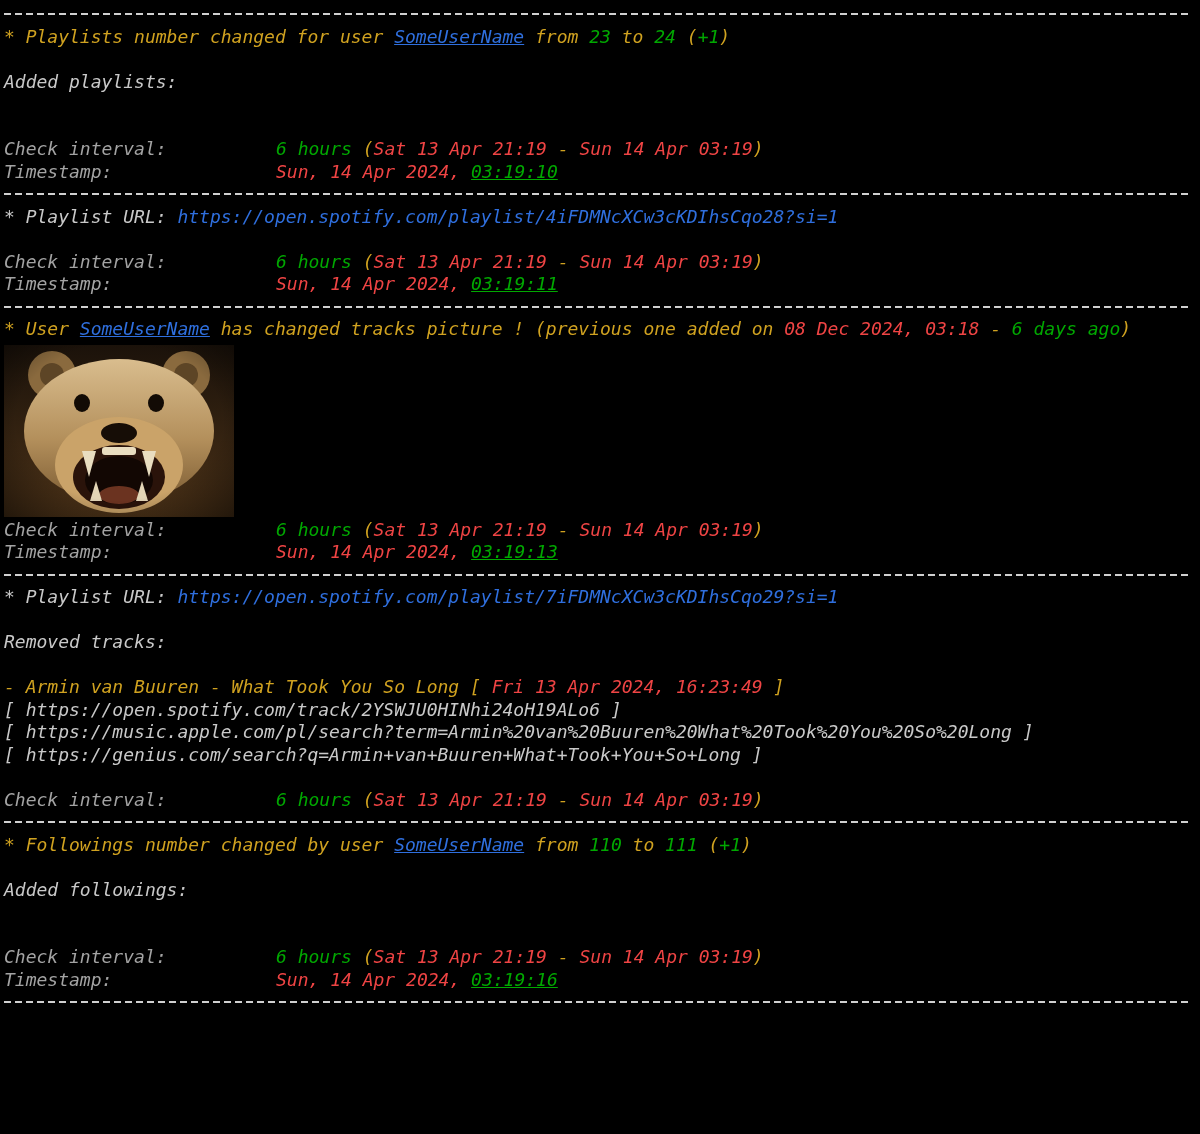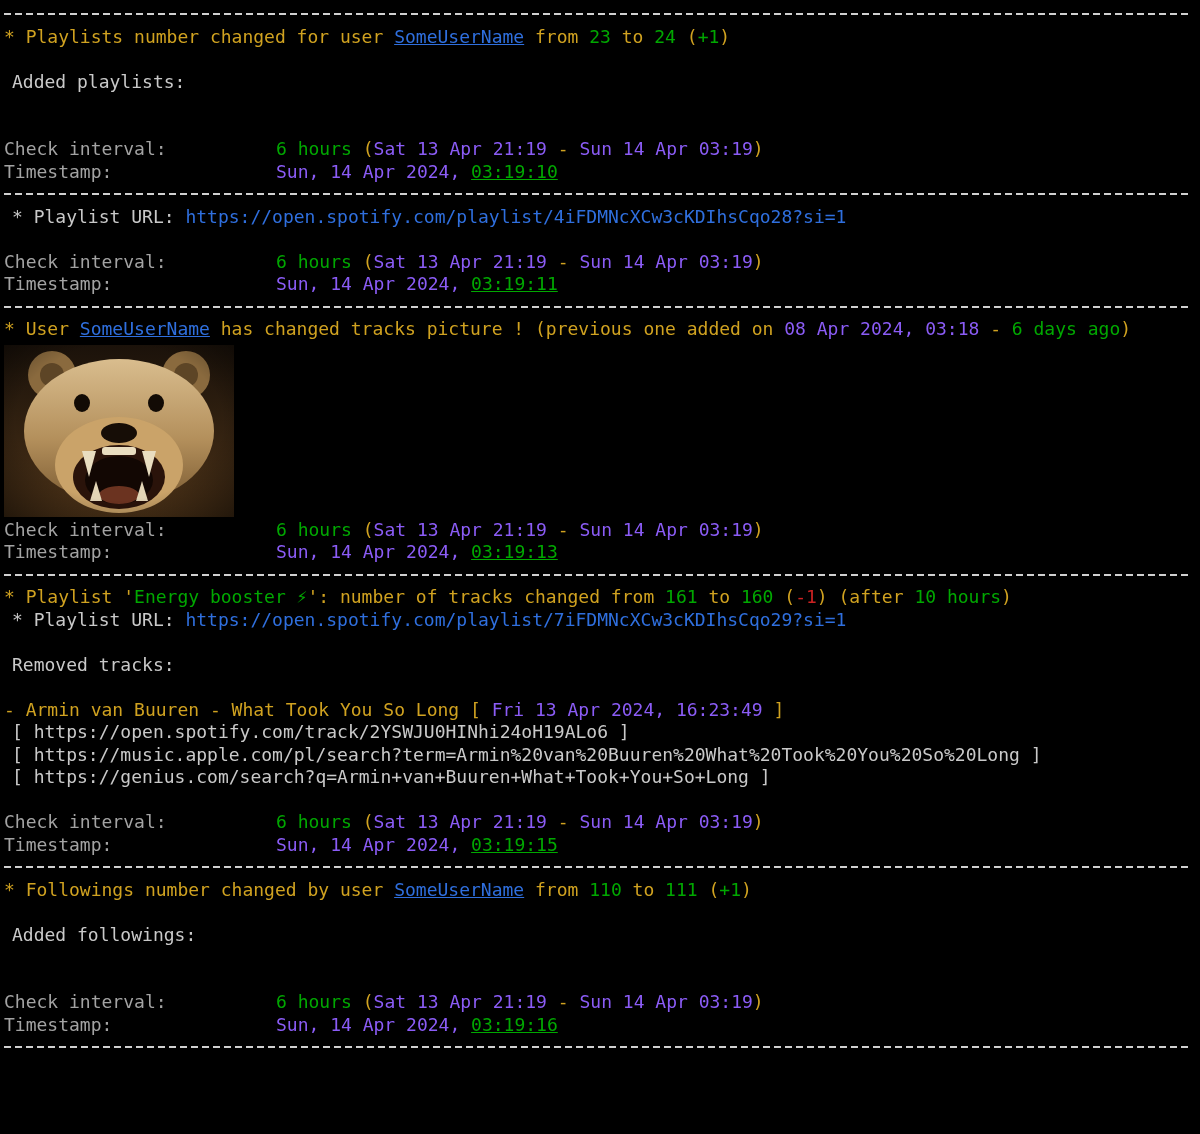--- a/index.html
+++ b/index.html
@@ -2,33 +2,33 @@
 <html><head>
 <meta charset="utf-8">
 <style>
   html,body{margin:0;padding:0;}
   body{
     width:1200px;height:1134px;overflow:hidden;
     background:#000000;
     font-family:"DejaVu Sans Mono","Liberation Mono",monospace;
     font-size:18px;line-height:22.5px;color:#c9c9c9;
   }
-  #terminal{padding:3px 8px 0 4px;}
+  #terminal{padding:3px 8px 0 4px;font-style:italic;}
   .line{white-space:pre;min-height:22.5px;}
   .sep-line{height:22.5px;position:relative;}
   .sep-line::before{
     content:"";position:absolute;left:0;right:3px;top:10px;height:2px;
     background:repeating-linear-gradient(90deg,#cfcfcf 0,#cfcfcf 7px,transparent 7px,transparent 11px);
   }
   .c-y{color:#d0a220;}
   .c-g{color:#00a800;}
-  .c-m{color:#8b5cf6;}
+  .c-m{color:#ef4444;}
   .c-b{color:#2f6fde;}
   .c-r{color:#cc2222;}
-  .c-w{color:#c9c9c9;margin-left:8px;}
+  .c-w{color:#c9c9c9;}
   .u{text-decoration:underline;}
   .lab{display:inline-block;width:272px;color:#a3a3a3;}
   .img-block{height:172px;margin:4px 0 2px 0;}
   .img-block svg{display:block;}
 </style>
 </head>
 <body>
 
 <div id="terminal">
     <div class="sep-line"></div>
@@ -38,21 +38,21 @@
     <div class="line">&nbsp;</div>
     <div class="line">&nbsp;</div>
     <div class="line"><span class="lab">Check interval:</span><span class="c-g">6 hours </span><span class="c-y">(</span><span class="c-m">Sat 13 Apr 21:19</span><span class="c-y"> - </span><span class="c-m">Sun 14 Apr 03:19</span><span class="c-y">)</span></div>
     <div class="line"><span class="lab">Timestamp:</span><span class="c-m">Sun, 14 Apr 2024, </span><span class="c-g u">03:19:10</span></div>
     <div class="sep-line"></div>
     <div class="line"><span class="c-w">* Playlist URL: </span><span class="c-b">https://open.spotify.com/playlist/4iFDMNcXCw3cKDIhsCqo28?si=1</span></div>
     <div class="line">&nbsp;</div>
     <div class="line"><span class="lab">Check interval:</span><span class="c-g">6 hours </span><span class="c-y">(</span><span class="c-m">Sat 13 Apr 21:19</span><span class="c-y"> - </span><span class="c-m">Sun 14 Apr 03:19</span><span class="c-y">)</span></div>
     <div class="line"><span class="lab">Timestamp:</span><span class="c-m">Sun, 14 Apr 2024, </span><span class="c-g u">03:19:11</span></div>
     <div class="sep-line"></div>
-    <div class="line"><span class="c-y">* User </span><span class="c-b u">SomeUserName</span><span class="c-y"> has changed tracks picture ! (previous one added on </span><span class="c-m">08 Apr 2024, 03:18</span><span class="c-y"> - </span><span class="c-g">6 days ago</span><span class="c-y">)</span></div>
+    <div class="line"><span class="c-y">* User </span><span class="c-b u">SomeUserName</span><span class="c-y"> has changed tracks picture ! (previous one added on </span><span class="c-m">08 Dec 2024, 03:18</span><span class="c-y"> - </span><span class="c-g">6 days ago</span><span class="c-y">)</span></div>
     <div class="img-block">
   <svg width="230" height="172" viewBox="0 0 230 172" xmlns="http://www.w3.org/2000/svg">
     <defs>
       <linearGradient id="bgg" x1="0" y1="0" x2="0" y2="1">
         <stop offset="0" stop-color="#1b120a"></stop>
         <stop offset="1" stop-color="#4a3117"></stop>
       </linearGradient>
       <linearGradient id="furg" x1="0" y1="0" x2="0" y2="1">
         <stop offset="0" stop-color="#d9bd8e"></stop>
         <stop offset="0.55" stop-color="#b4905c"></stop>
@@ -80,32 +80,30 @@
     <polygon points="78,106 92,106 85,132" fill="#e9ddc0"></polygon>
     <polygon points="138,106 152,106 145,132" fill="#e9ddc0"></polygon>
     <polygon points="86,156 98,156 92,136" fill="#e3d5b6"></polygon>
     <polygon points="132,156 144,156 138,136" fill="#e3d5b6"></polygon>
     <rect width="230" height="172" fill="url(#vig)"></rect>
   </svg>
 </div>
     <div class="line"><span class="lab">Check interval:</span><span class="c-g">6 hours </span><span class="c-y">(</span><span class="c-m">Sat 13 Apr 21:19</span><span class="c-y"> - </span><span class="c-m">Sun 14 Apr 03:19</span><span class="c-y">)</span></div>
     <div class="line"><span class="lab">Timestamp:</span><span class="c-m">Sun, 14 Apr 2024, </span><span class="c-g u">03:19:13</span></div>
     <div class="sep-line"></div>
-    <div class="line"><span class="c-y">* Playlist '</span><span class="c-g">Energy booster ⚡</span><span class="c-y">': number of tracks changed from </span><span class="c-g">161</span><span class="c-y"> to </span><span class="c-g">160</span><span class="c-y"> (</span><span class="c-r">-1</span><span class="c-y">) (after </span><span class="c-g">10 hours</span><span class="c-y">)</span></div>
     <div class="line"><span class="c-w">* Playlist URL: </span><span class="c-b">https://open.spotify.com/playlist/7iFDMNcXCw3cKDIhsCqo29?si=1</span></div>
     <div class="line">&nbsp;</div>
     <div class="line"><span class="c-w">Removed tracks:</span></div>
     <div class="line">&nbsp;</div>
     <div class="line"><span class="c-y">- Armin van Buuren - What Took You So Long [ </span><span class="c-m">Fri 13 Apr 2024, 16:23:49</span><span class="c-y"> ]</span></div>
     <div class="line"><span class="c-w">[ https://open.spotify.com/track/2YSWJU0HINhi24oH19ALo6 ]</span></div>
     <div class="line"><span class="c-w">[ https://music.apple.com/pl/search?term=Armin%20van%20Buuren%20What%20Took%20You%20So%20Long ]</span></div>
     <div class="line"><span class="c-w">[ https://genius.com/search?q=Armin+van+Buuren+What+Took+You+So+Long ]</span></div>
     <div class="line">&nbsp;</div>
     <div class="line"><span class="lab">Check interval:</span><span class="c-g">6 hours </span><span class="c-y">(</span><span class="c-m">Sat 13 Apr 21:19</span><span class="c-y"> - </span><span class="c-m">Sun 14 Apr 03:19</span><span class="c-y">)</span></div>
-    <div class="line"><span class="lab">Timestamp:</span><span class="c-m">Sun, 14 Apr 2024, </span><span class="c-g u">03:19:15</span></div>
     <div class="sep-line"></div>
     <div class="line"><span class="c-y">* Followings number changed by user </span><span class="c-b u">SomeUserName</span><span class="c-y"> from </span><span class="c-g">110</span><span class="c-y"> to </span><span class="c-g">111</span><span class="c-y"> (</span><span class="c-g">+1</span><span class="c-y">)</span></div>
     <div class="line">&nbsp;</div>
     <div class="line"><span class="c-w">Added followings:</span></div>
     <div class="line">&nbsp;</div>
     <div class="line">&nbsp;</div>
     <div class="line"><span class="lab">Check interval:</span><span class="c-g">6 hours </span><span class="c-y">(</span><span class="c-m">Sat 13 Apr 21:19</span><span class="c-y"> - </span><span class="c-m">Sun 14 Apr 03:19</span><span class="c-y">)</span></div>
     <div class="line"><span class="lab">Timestamp:</span><span class="c-m">Sun, 14 Apr 2024, </span><span class="c-g u">03:19:16</span></div>
     <div class="sep-line"></div>
   </div>

